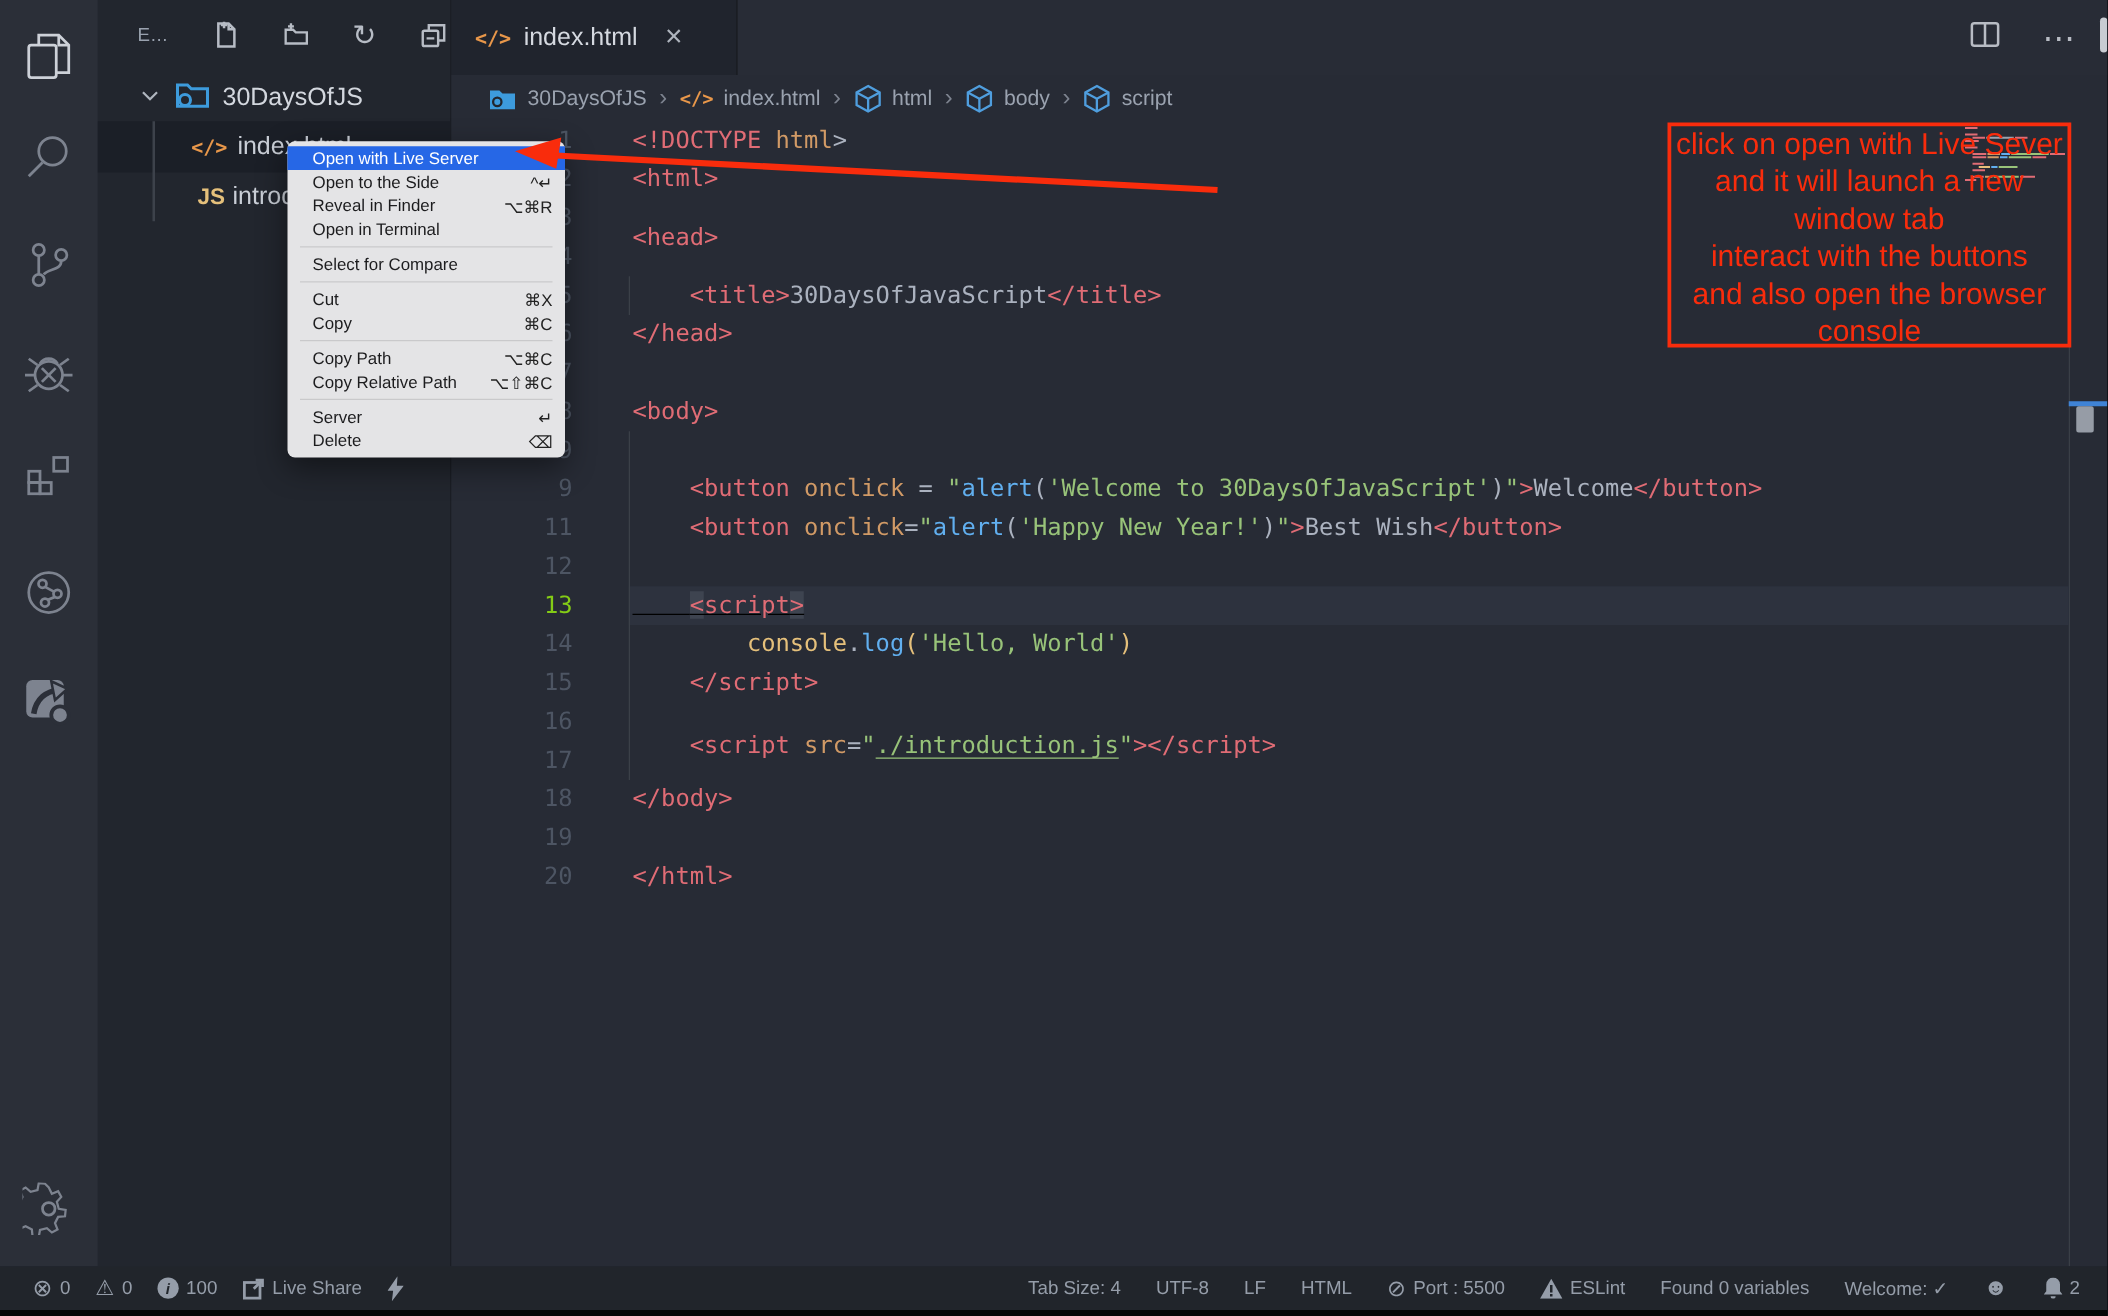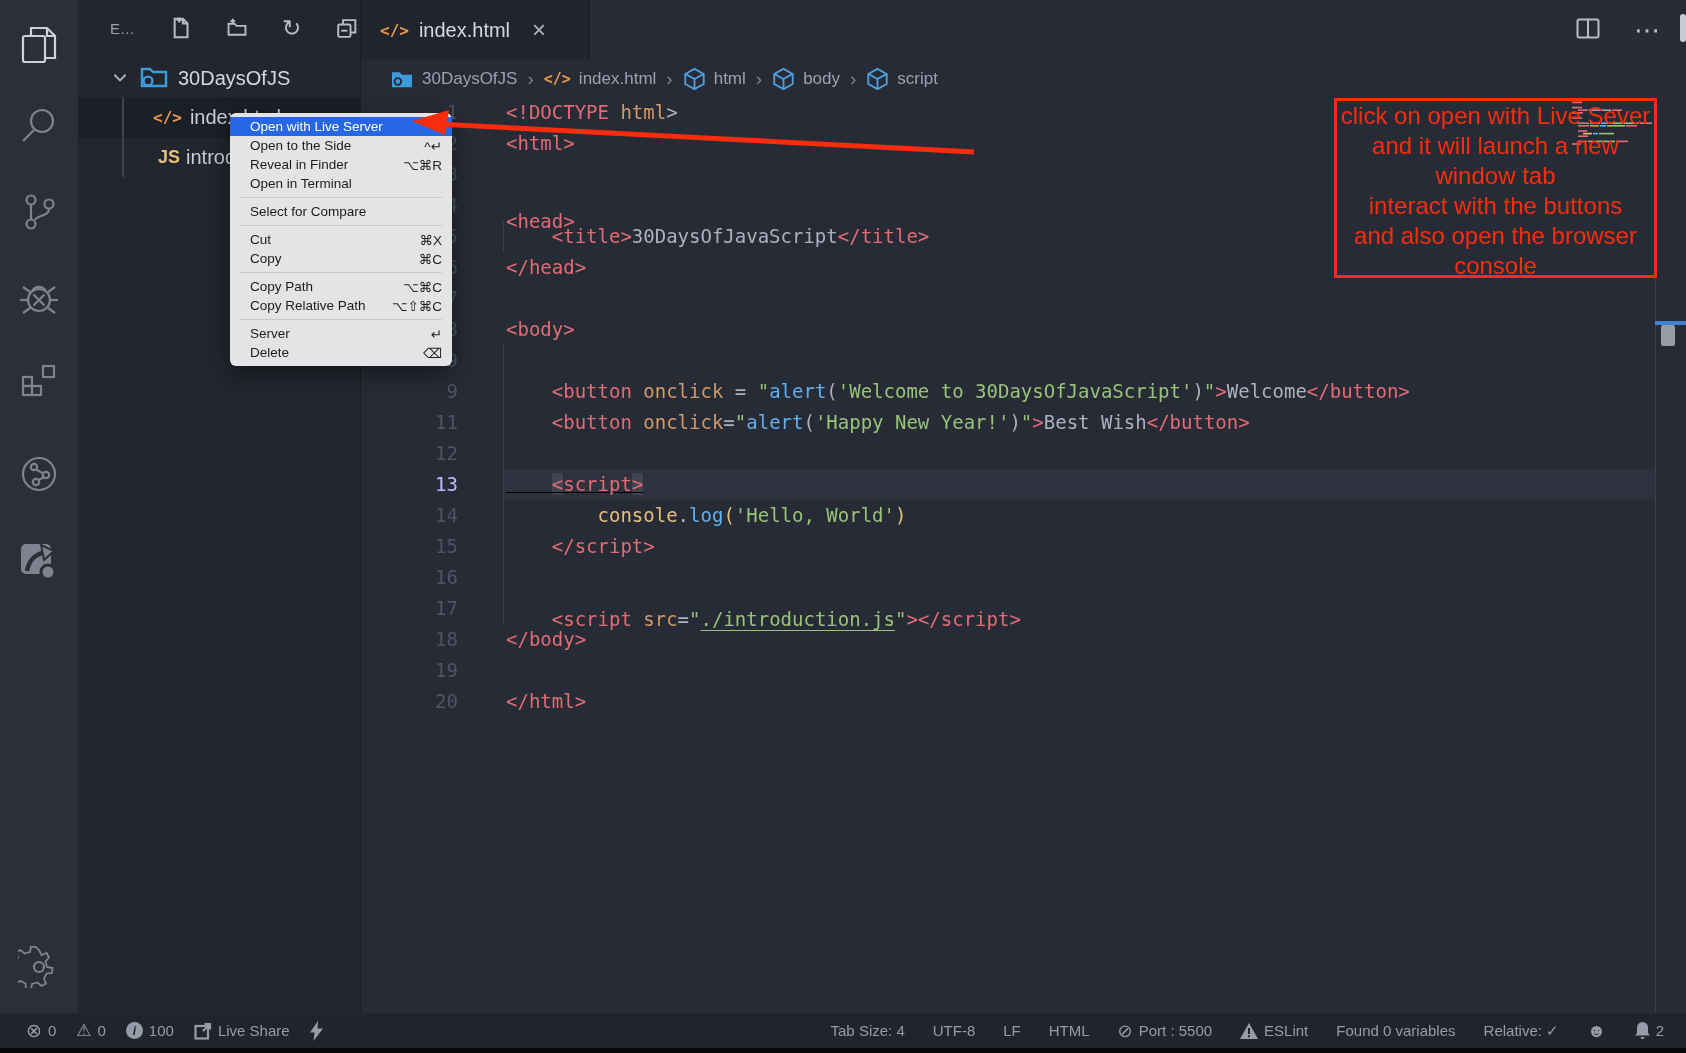--- a/index.html
+++ b/index.html
@@ -41,21 +41,21 @@
   .split-icon{ cursor:pointer; }
   .more-icon{ font-size:26px; cursor:pointer; letter-spacing:2px;}
   .breadcrumb{ position:absolute; left:0; top:60px; right:0; height:37px; display:flex; align-items:center; color:#9aa2af; font-size:17px;}
   .bc-item{ display:flex; align-items:center; cursor:pointer; }
   .bc-sep{ margin:0 10px; color:#7d838f; font-size:19px;}
   .bc-ic{ margin-right:8px; display:flex; align-items:center;}
   .bc-ic-html{ font-family:"DejaVu Sans Mono",monospace; font-weight:bold; font-size:15px; color:#e8974a;}
   .editor{ position:absolute; left:0; top:96px; right:0; bottom:0; font-family:"DejaVu Sans Mono",monospace; font-size:19px;}
   .code-line{ position:absolute; left:146px; height:31px; line-height:31px; white-space:pre;text-align:center;}
   .gutter-num{ position:absolute; width:98px; height:31px; line-height:31px; text-align:right; color:#4d5563; }
-  .gutter-num.active{ color:#c4b5fd; }
+  .gutter-num.active{ color:#84cc16; }
   .line-highlight{ position:absolute; left:143px; width:1152px; height:31px; background:#2d323e;}
   .indent-guide{ position:absolute; width:1px; background:#3b4048; left:143px;}
   .tk-r{color:#e06c75}.tk-o{color:#d19a66}.tk-g{color:#98c379}.tk-b{color:#61afef}
   .tk-y{color:#e5c07b}.tk-w{color:#abb2bf}
   .tk-u{color:#98c379; text-decoration:underline; text-underline-offset:4px;}
   .tk-rh{color:#e06c75; background:#3e4450;}
   .minimap{ position:absolute; left:1210px; top:2px; width:86px; height:50px; cursor:pointer;}
   .overview-border{ position:absolute; left:1295px; top:2px; width:1px; height:915px; background:#3a3f47;}
   .ov-blue{ position:absolute; left:1295px; top:225px; width:31px; height:4px; background:#3f83d6;}
   .ov-thumb{ position:absolute; left:1301px; top:229px; width:14px; height:21px; background:#969ca6; border-radius:2px; cursor:pointer;}
@@ -324,21 +324,21 @@
     <div class="line-highlight" style="top: 372.5px;"></div>
         <div class="indent-guide" style="top: 124.5px; height: 31px;"></div>
         <div class="indent-guide" style="top: 248.5px; height: 279px;"></div>
         <div class="gutter-num" style="top: 0.5px;">1</div>
         <div class="code-line" style="top: 0.5px;"><span class="tk-r">&lt;!DOCTYPE</span><span class="tk-o"> html</span><span class="tk-w">&gt;</span></div>
         <div class="gutter-num" style="top: 31.5px;">2</div>
         <div class="code-line" style="top: 31.5px;"><span class="tk-r">&lt;html&gt;</span></div>
         <div class="gutter-num" style="top: 62.5px;">3</div>
         <div class="code-line" style="top: 62.5px;"></div>
         <div class="gutter-num" style="top: 93.5px;">4</div>
-        <div class="code-line" style="top: 110px;"><span class="tk-r">&lt;head&gt;</span></div>
+        <div class="code-line" style="top: 79px;"><span class="tk-r">&lt;head&gt;</span></div>
         <div class="gutter-num" style="top: 124.5px;">5</div>
         <div class="code-line" style="top: 124.5px;"><span class="tk-w">    </span><span class="tk-r">&lt;title&gt;</span><span class="tk-w">30DaysOfJavaScript</span><span class="tk-r">&lt;/title&gt;</span></div>
         <div class="gutter-num" style="top: 155.5px;">6</div>
         <div class="code-line" style="top: 155.5px;"><span class="tk-r">&lt;/head&gt;</span></div>
         <div class="gutter-num" style="top: 186.5px;">7</div>
         <div class="code-line" style="top: 186.5px;"></div>
         <div class="gutter-num" style="top: 217.5px;">8</div>
         <div class="code-line" style="top: 217.5px;"><span class="tk-r">&lt;body&gt;</span></div>
         <div class="gutter-num" style="top: 248.5px;">9</div>
         <div class="code-line" style="top: 248.5px;"></div>
@@ -350,21 +350,21 @@
         <div class="code-line" style="top: 341.5px;"></div>
         <div class="gutter-num active" style="top: 372.5px;">13</div>
         <div class="code-line" style="top: 372.5px; text-decoration: underline;"><span class="tk-w">    </span><span class="tk-rh">&lt;</span><span class="tk-r">script</span><span class="tk-rh">&gt;</span></div>
         <div class="gutter-num" style="top: 403.5px;">14</div>
         <div class="code-line" style="top: 403.5px;"><span class="tk-w">        </span><span class="tk-y">console</span><span class="tk-w">.</span><span class="tk-b">log</span><span class="tk-y">(</span><span class="tk-g">'Hello, World'</span><span class="tk-y">)</span></div>
         <div class="gutter-num" style="top: 434.5px;">15</div>
         <div class="code-line" style="top: 434.5px;"><span class="tk-w">    </span><span class="tk-r">&lt;/script&gt;</span></div>
         <div class="gutter-num" style="top: 465.5px;">16</div>
         <div class="code-line" style="top: 465.5px;"></div>
         <div class="gutter-num" style="top: 496.5px;">17</div>
-        <div class="code-line" style="top: 508px;"><span class="tk-w">    </span><span class="tk-r">&lt;script</span><span class="tk-o"> src</span><span class="tk-w">=</span><span class="tk-g">"</span><span class="tk-u">./introduction.js</span><span class="tk-g">"</span><span class="tk-r">&gt;</span><span class="tk-r">&lt;/script&gt;</span></div>
+        <div class="code-line" style="top: 485px;"><span class="tk-w">    </span><span class="tk-r">&lt;script</span><span class="tk-o"> src</span><span class="tk-w">=</span><span class="tk-g">"</span><span class="tk-u">./introduction.js</span><span class="tk-g">"</span><span class="tk-r">&gt;</span><span class="tk-r">&lt;/script&gt;</span></div>
         <div class="gutter-num" style="top: 527.5px;">18</div>
         <div class="code-line" style="top: 527.5px;"><span class="tk-r">&lt;/body&gt;</span></div>
         <div class="gutter-num" style="top: 558.5px;">19</div>
         <div class="code-line" style="top: 558.5px;"></div>
         <div class="gutter-num" style="top: 589.5px;">20</div>
         <div class="code-line" style="top: 589.5px;"><span class="tk-r">&lt;/html&gt;</span></div>
       </div>
 
     <div class="annotation" id="annotation">
         <div>click on open with Live Sever</div>
@@ -497,21 +497,21 @@
               <rect x="8" y="5" width="2" height="6" fill="#21252b"></rect>
               <rect x="8" y="12.2" width="2" height="2" fill="#21252b"></rect>
             </svg>
           </span>
           <span>ESLint</span>
         </div>
         <div class="st-item">
           <span>Found 0 variables</span>
         </div>
         <div class="st-item">
-          <span>Relative: ✓</span>
+          <span>Welcome: ✓</span>
         </div>
         <div class="st-item">
           <span style="display: inline-flex; align-items: center;">
             <span style="font-size:19px;">☻</span>
           </span>
         </div>
         <div class="st-item">
           <span style="display: inline-flex; align-items: center;">
             <svg width="15" height="17" viewBox="0 0 15 17">
               <path d="M7.5 0 a5.5 5.5 0 0 1 5.5 5.5 V11 l2 2.5 H0 L2 11 V5.5 A5.5 5.5 0 0 1 7.5 0z" fill="#959da9"></path>

